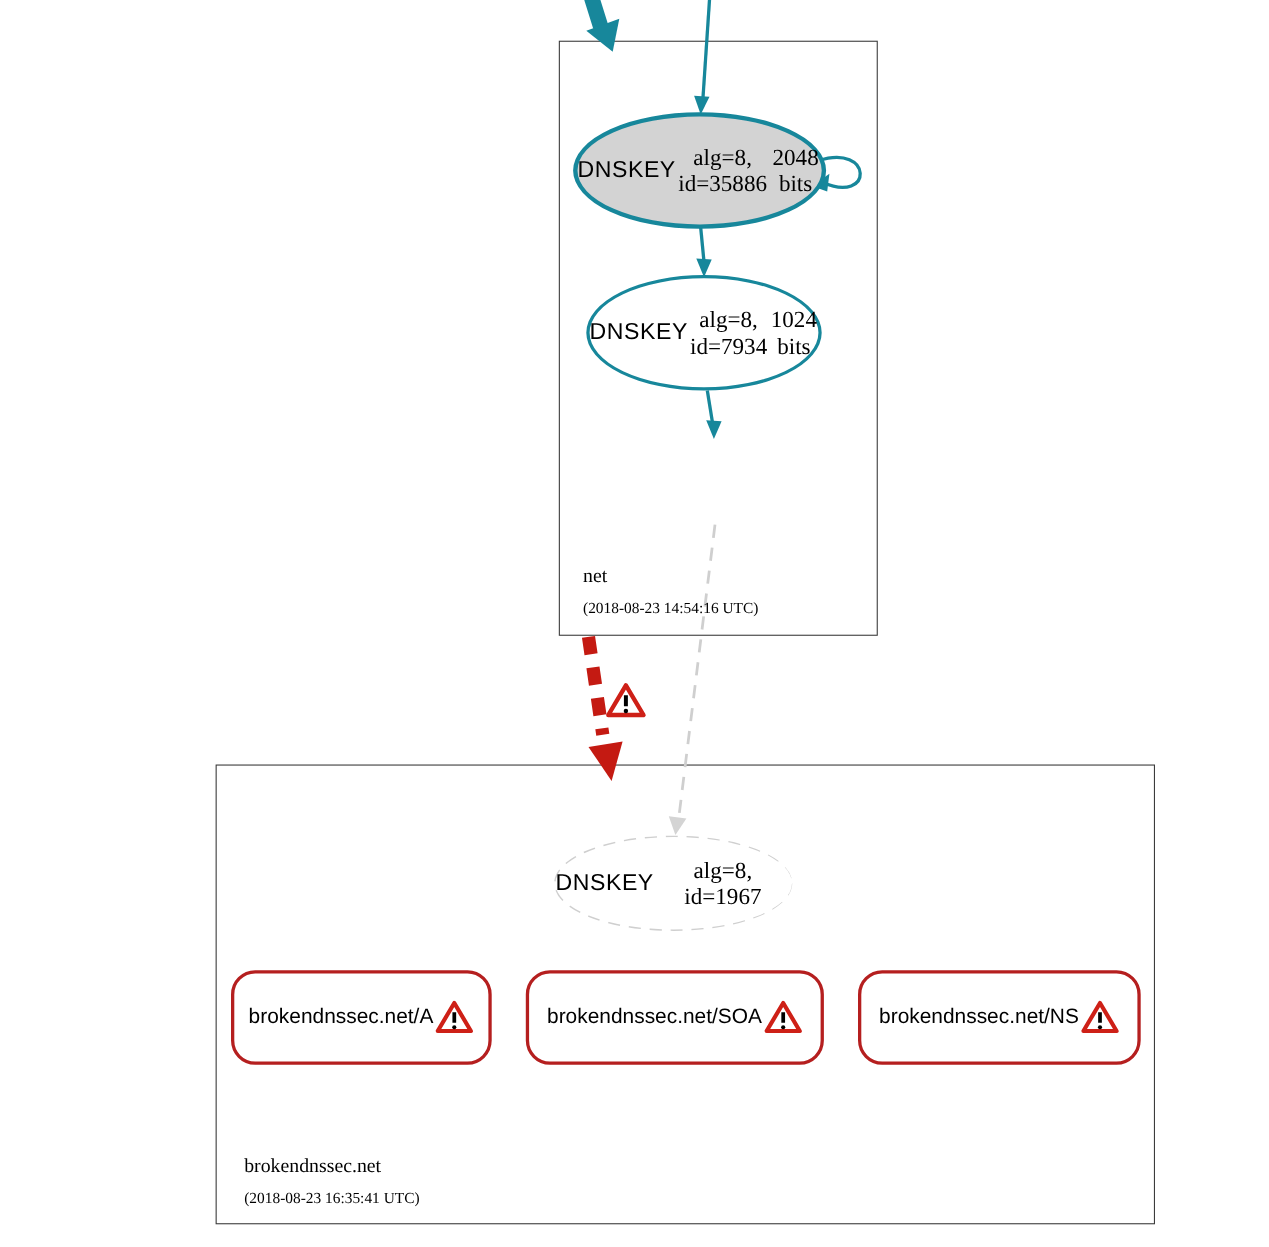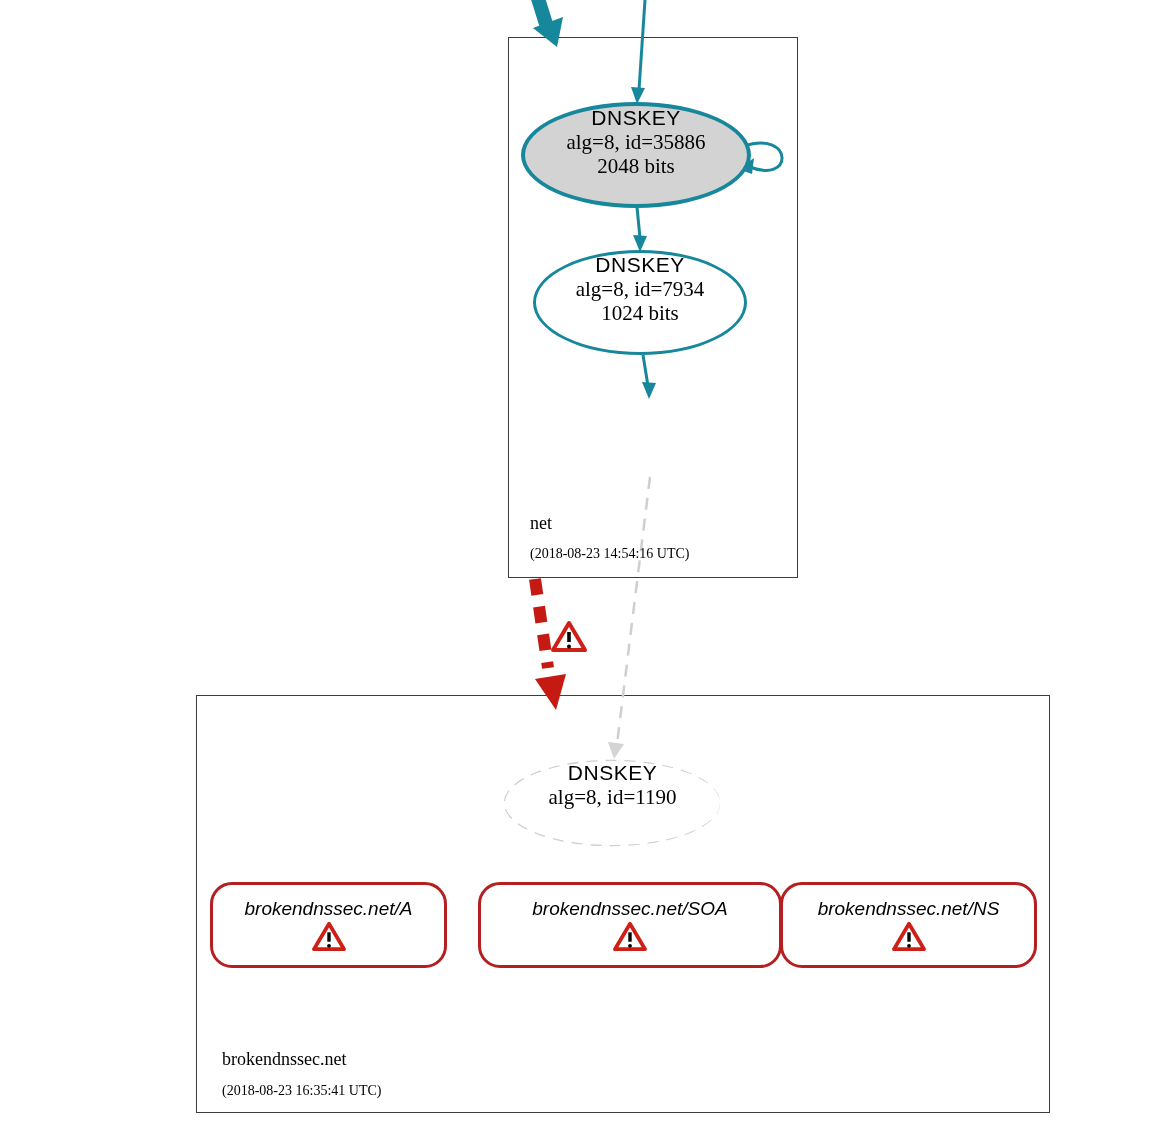--- a/index.html
+++ b/index.html
@@ -4,33 +4,32 @@
 <style>
   html,body{margin:0;padding:0;background:#ffffff;}
   .canvas{
     position:relative;width:1154px;height:1134px;background:#ffffff;overflow:hidden;
     font-family:"Liberation Sans",sans-serif;color:#000;
   }
   .zone-box{position:absolute;background:#ffffff;border:1px solid #3c3c3c;box-sizing:border-box;}
   .edges{position:absolute;left:0;top:0;width:1154px;height:1134px;pointer-events:none;}
   .node{
     position:absolute;box-sizing:border-box;border-radius:50%;
-    display:flex;flex-direction:column;align-items:center;justify-content:flex-start;
+    display:flex;flex-direction:row;align-items:center;justify-content:flex-start;
     text-align:center;line-height:1.15;background:#ffffff;
   }
   .node.teal{border:3px solid #17879b;}
   .node.ksk{background:#d3d3d3;border-width:4px;}
   .node.ghost{background:#ffffff;border:none;}
   .ntype{font-family:"Liberation Sans",sans-serif;font-size:21px;letter-spacing:.5px;}
   .ndetail{font-family:"Liberation Serif",serif;font-size:21px;}
   .rrset{
     position:absolute;box-sizing:border-box;border:3px solid #b51f1f;border-radius:22px;
-    background:#ffffff;display:flex;flex-direction:column;align-items:center;justify-content:center;
+    background:#ffffff;display:flex;align-items:center;justify-content:center;
     gap:1px;
-    font-style:italic;
   }
   .rrset .rlabel{font-size:19px;}
   .zlabel{position:absolute;font-family:"Liberation Serif",serif;font-size:18px;}
   .zstamp{position:absolute;font-family:"Liberation Serif",serif;font-size:14px;}
   .warn{display:block;}
   .warn-mid{position:absolute;left:550px;top:620px;}
 </style>
 </head>
 <body>
 
@@ -96,33 +95,33 @@
     <div class="ndetail">alg=8, id=7934</div>
     <div class="ndetail">1024 bits</div>
   </div>
 
 
   <div class="zlabel" style="left:530px;top:513px;">net</div>
   <div class="zstamp" style="left:530px;top:546px;">(2018-08-23 14:54:16 UTC)</div>
 
   <div class="node ghost" style="left:505px;top:761px;width:215px;height:84px;">
     <div class="ntype">DNSKEY</div>
-    <div class="ndetail">alg=8, id=1190</div>
+    <div class="ndetail">alg=8, id=1967</div>
   </div>
 
   <div class="rrset" style="left:210px;top:882px;width:237px;height:86px;">
     <div class="rlabel">brokendnssec.net/A</div>
     <svg class="warn" width="36" height="32" viewBox="0 0 38 34">
       <polygon points="19,3 35,30 3,30" fill="#ffffff" stroke="#ce2017" stroke-width="4" stroke-linejoin="round"></polygon>
       <line x1="19" y1="12" x2="19" y2="22" stroke="#000000" stroke-width="3.6"></line>
       <circle cx="19" cy="26.4" r="2" fill="#000000"></circle>
     </svg>
   </div>
 
-  <div class="rrset" style="left:478px;top:882px;width:304px;height:86px;">
+  <div class="rrset" style="left:478px;top:882px;width:271px;height:86px;">
     <div class="rlabel">brokendnssec.net/SOA</div>
     <svg class="warn" width="36" height="32" viewBox="0 0 38 34">
       <polygon points="19,3 35,30 3,30" fill="#ffffff" stroke="#ce2017" stroke-width="4" stroke-linejoin="round"></polygon>
       <line x1="19" y1="12" x2="19" y2="22" stroke="#000000" stroke-width="3.6"></line>
       <circle cx="19" cy="26.4" r="2" fill="#000000"></circle>
     </svg>
   </div>
 
   <div class="rrset" style="left:780px;top:882px;width:257px;height:86px;">
     <div class="rlabel">brokendnssec.net/NS</div>

